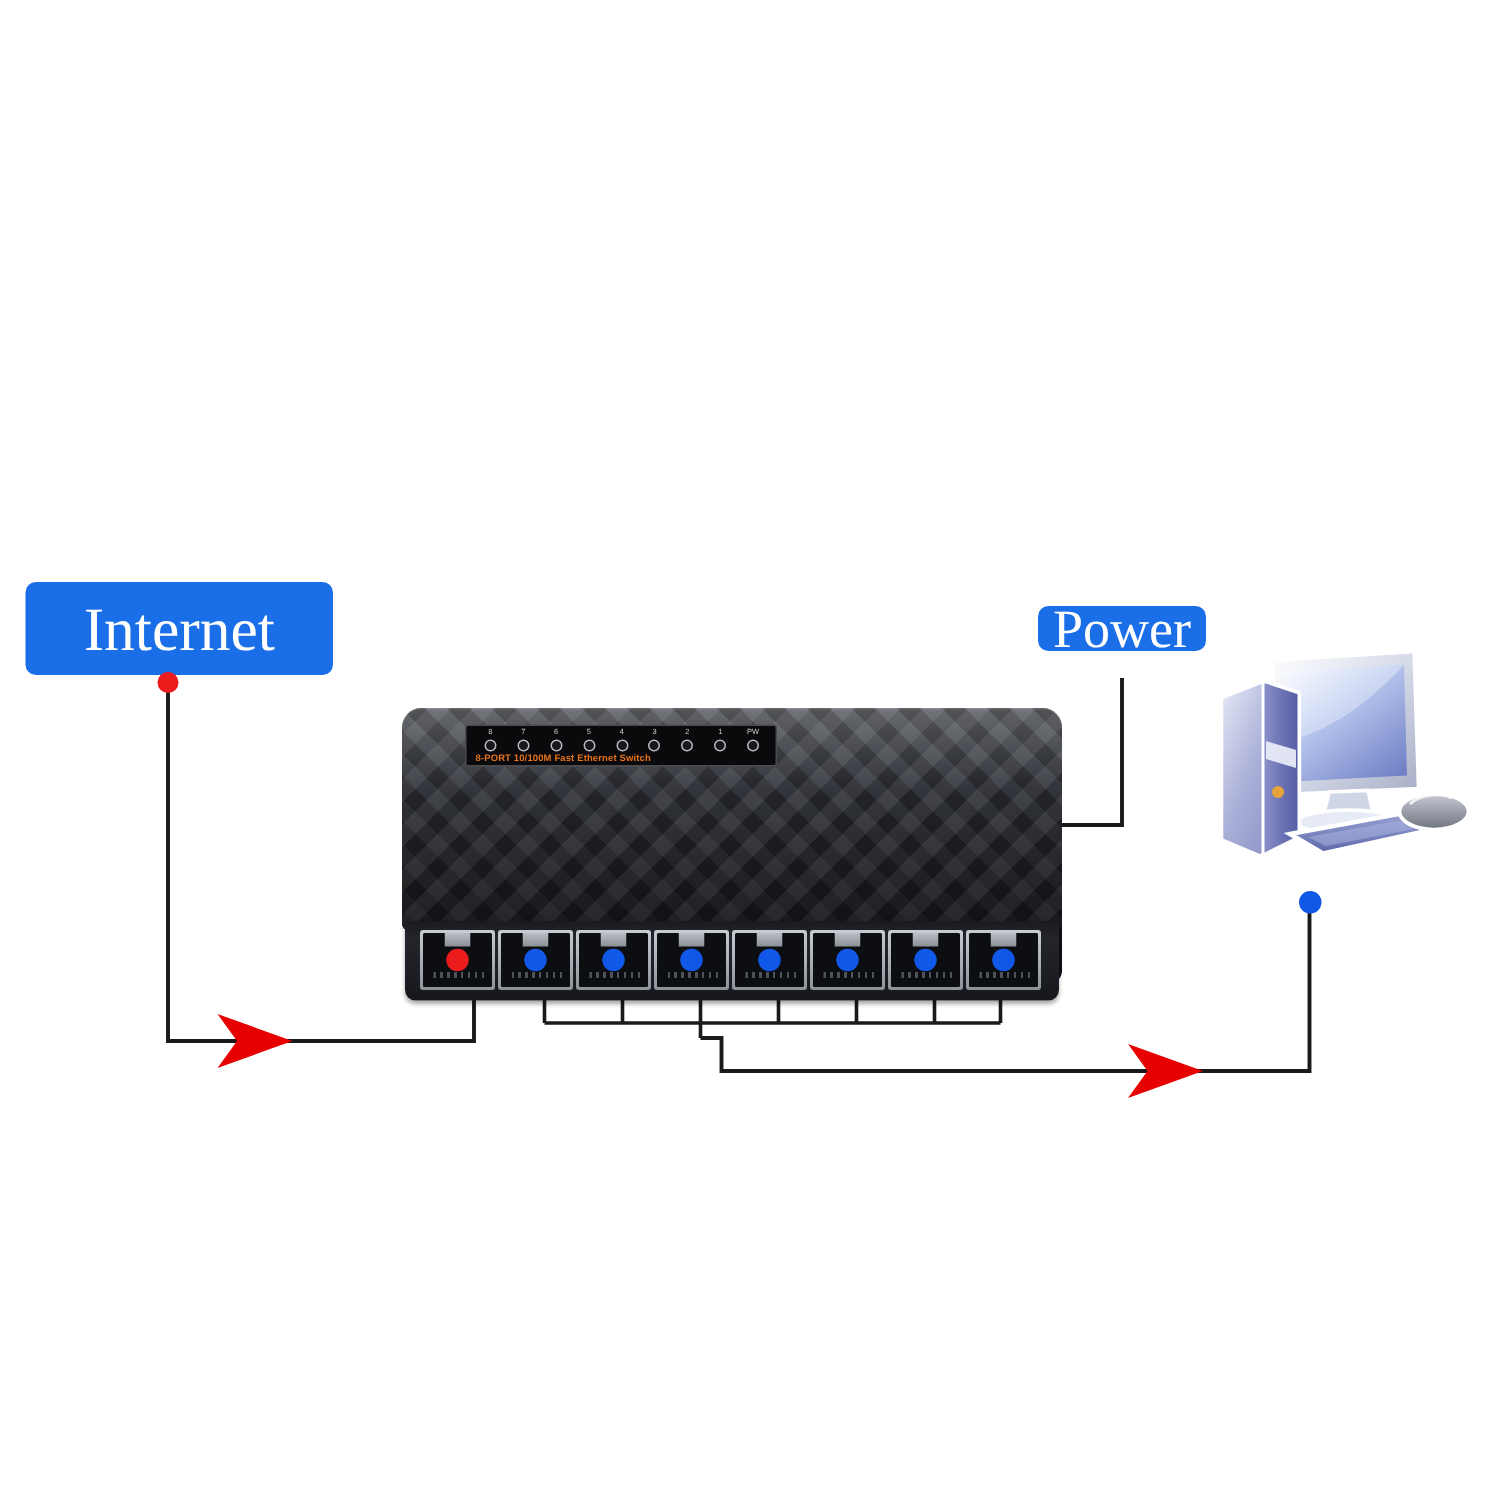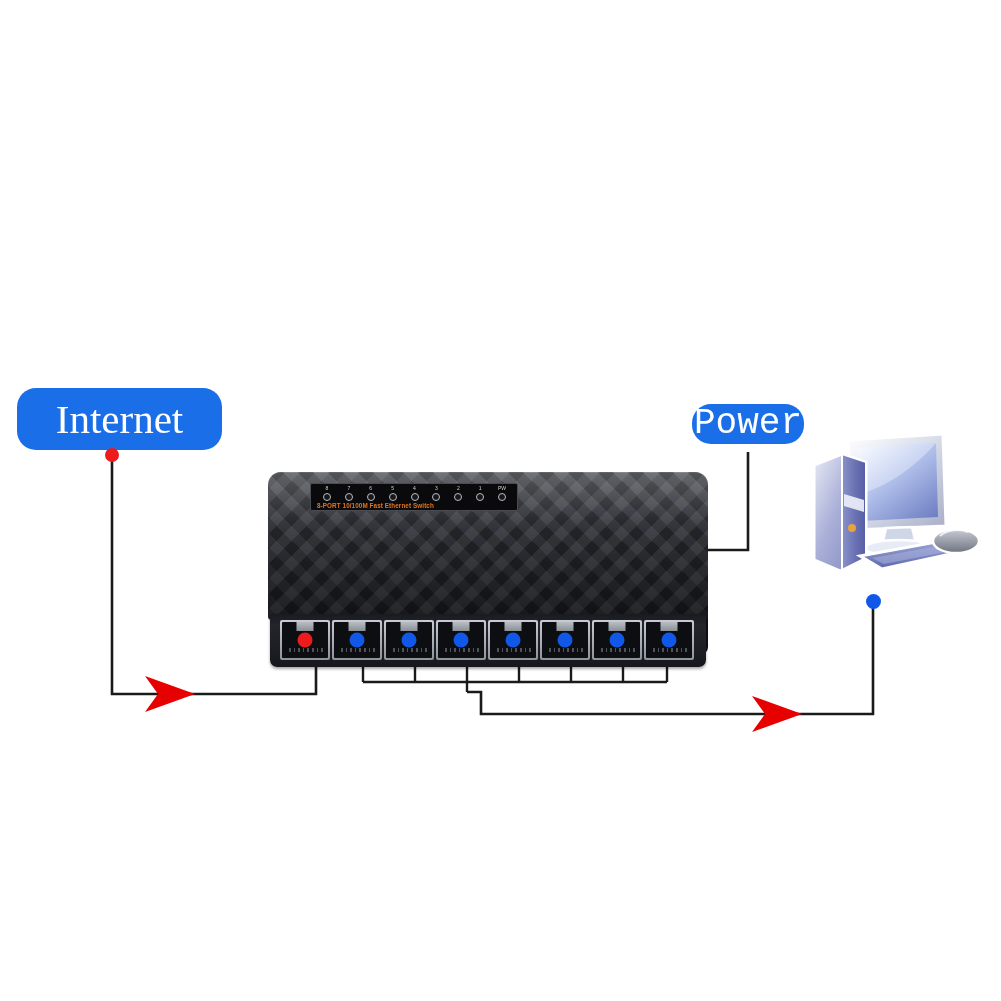--- a/index.html
+++ b/index.html
@@ -26,37 +26,37 @@
     font-weight: bold;
     letter-spacing: -1.5px;
     color: #d3202f;
     line-height: 1;
   }
 
   
   .callout {
     position: absolute;
     background: #1a6ee8;
-    border-radius: 19px;
+    border-radius: 7px;
     color: #ffffff;
     display: flex;
     align-items: center;
     justify-content: center;
     line-height: 1;
   }
   #label-internet {
     left: 17px; top: 388px;
     width: 205px; height: 62px;
     font-family: "Liberation Serif", serif;
     font-size: 41px;
   }
   #label-power {
     left: 692px; top: 404px;
-    width: 112px; height: 40px;
-    font-family: Liberation Mono, monospace;
+    width: 112px; height: 30px;
+    font-family: Liberation Serif, serif;
     font-size: 36px;
   }
 
   
   .layer {
     position: absolute;
     left: 0; top: 0;
     width: 1001px; height: 1001px;
     pointer-events: none;
   }

